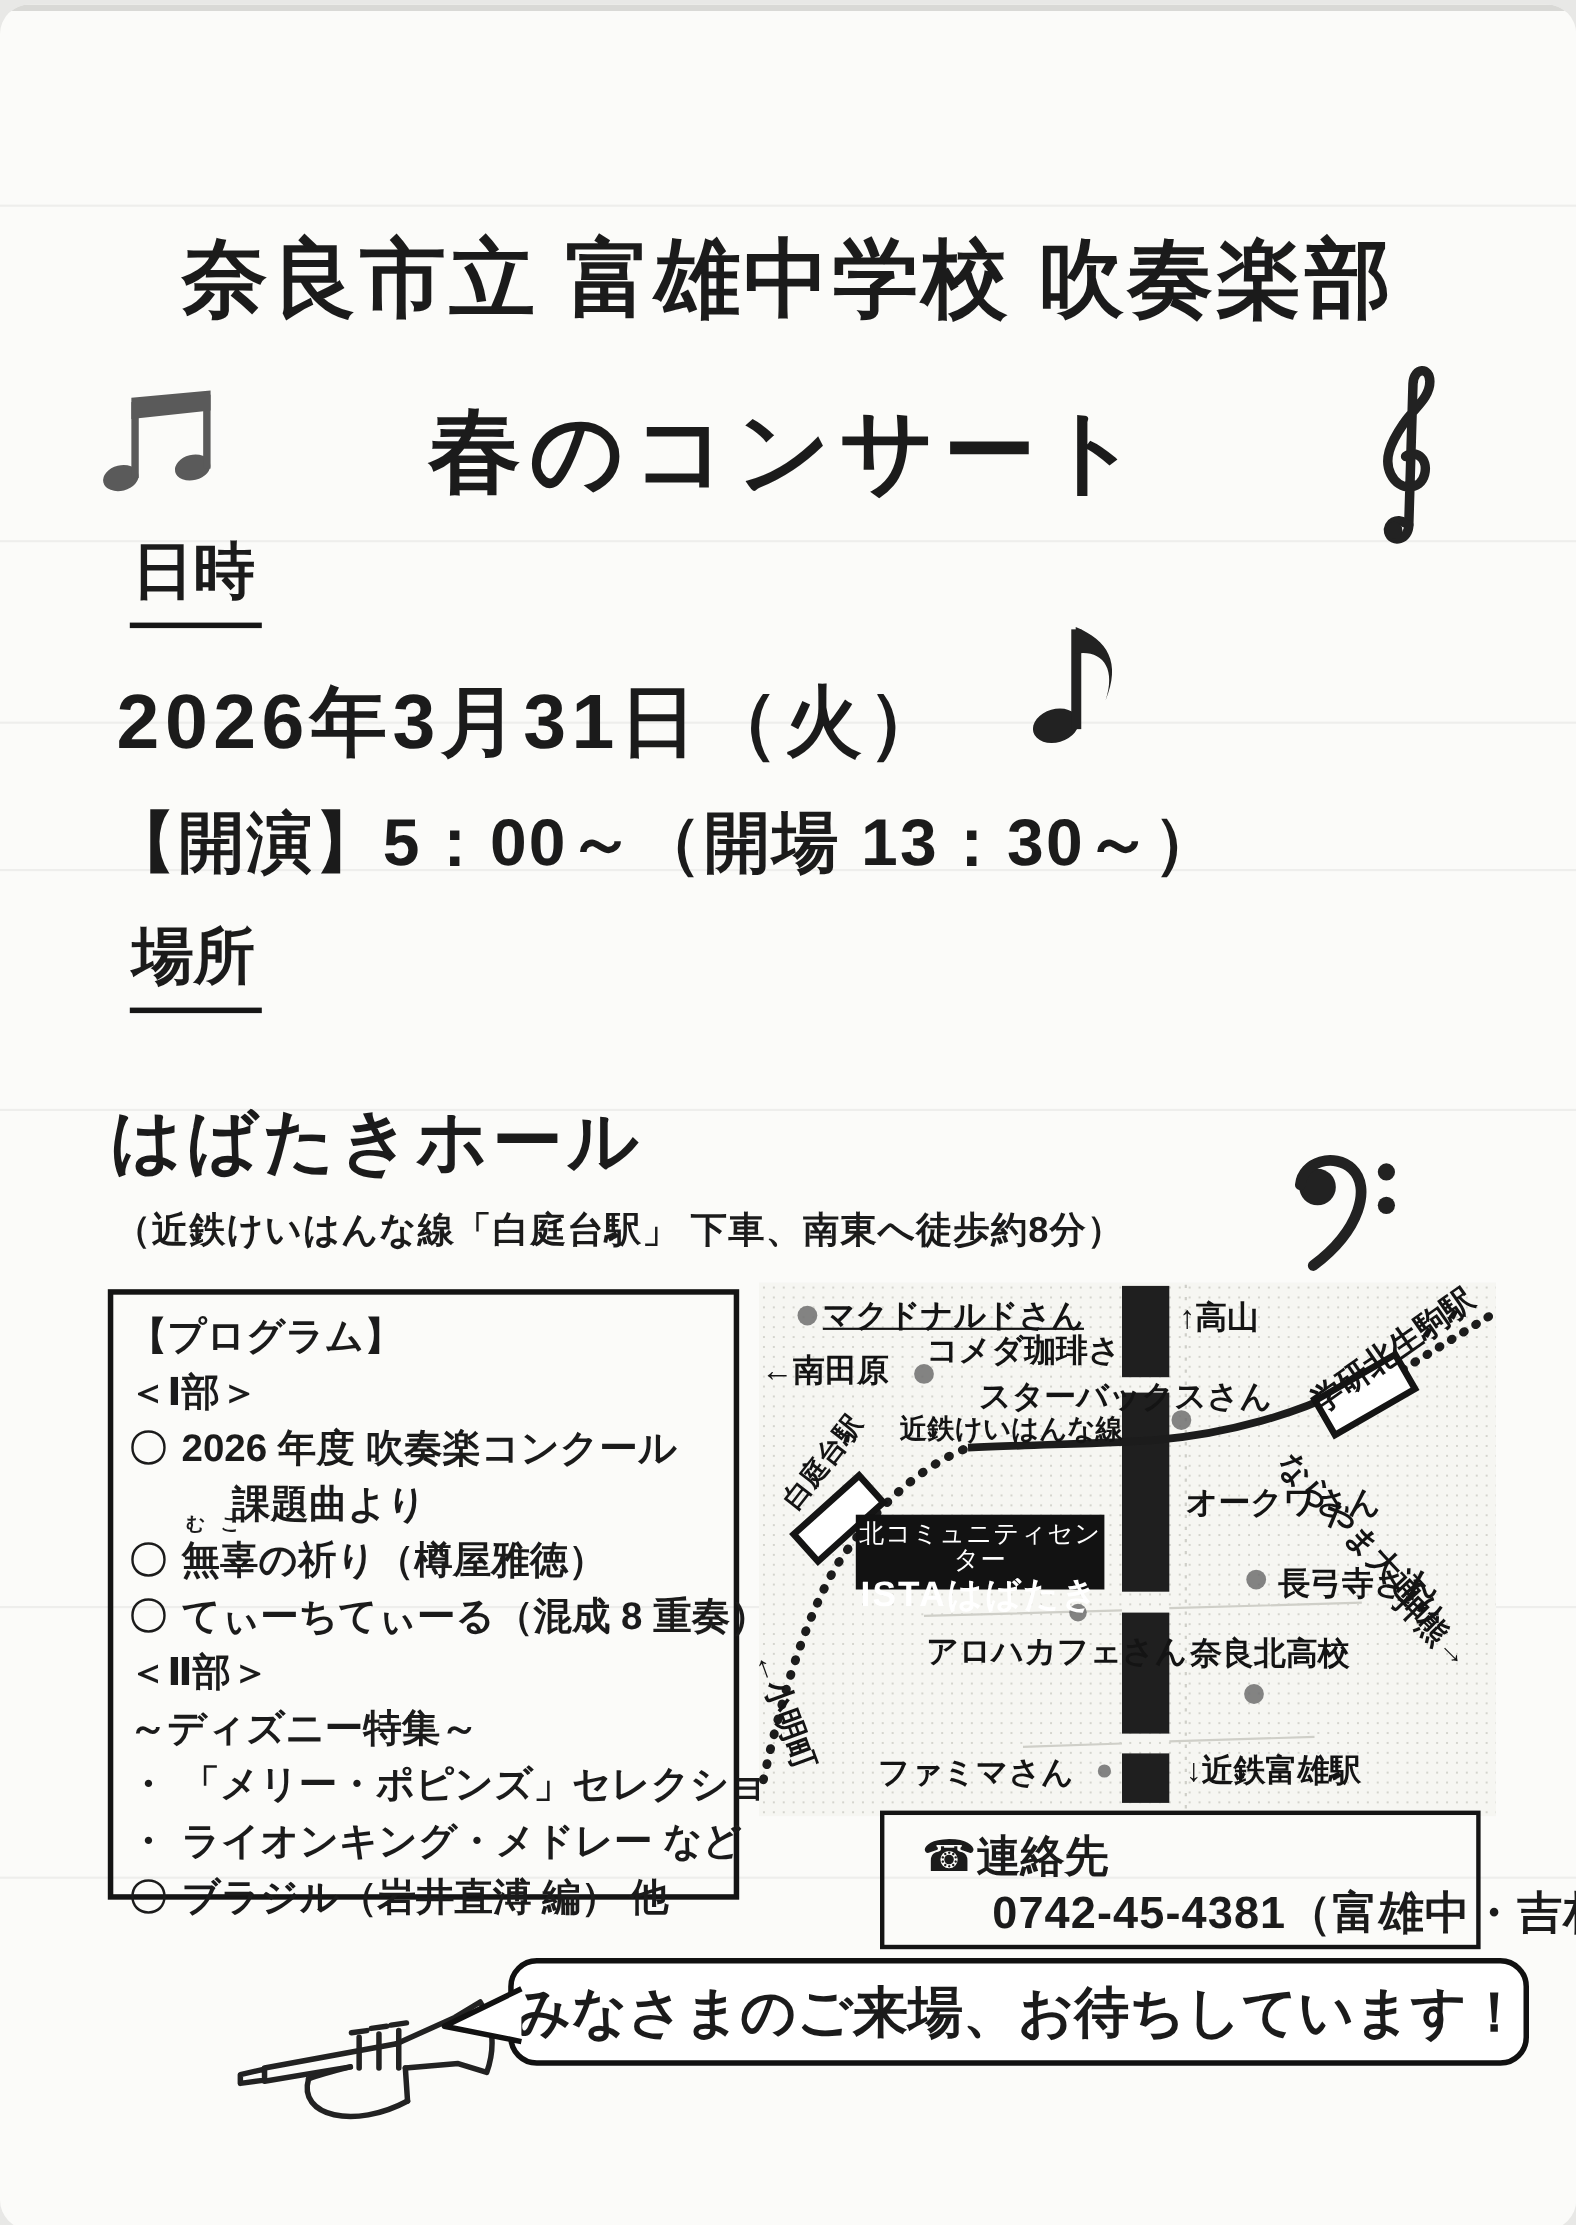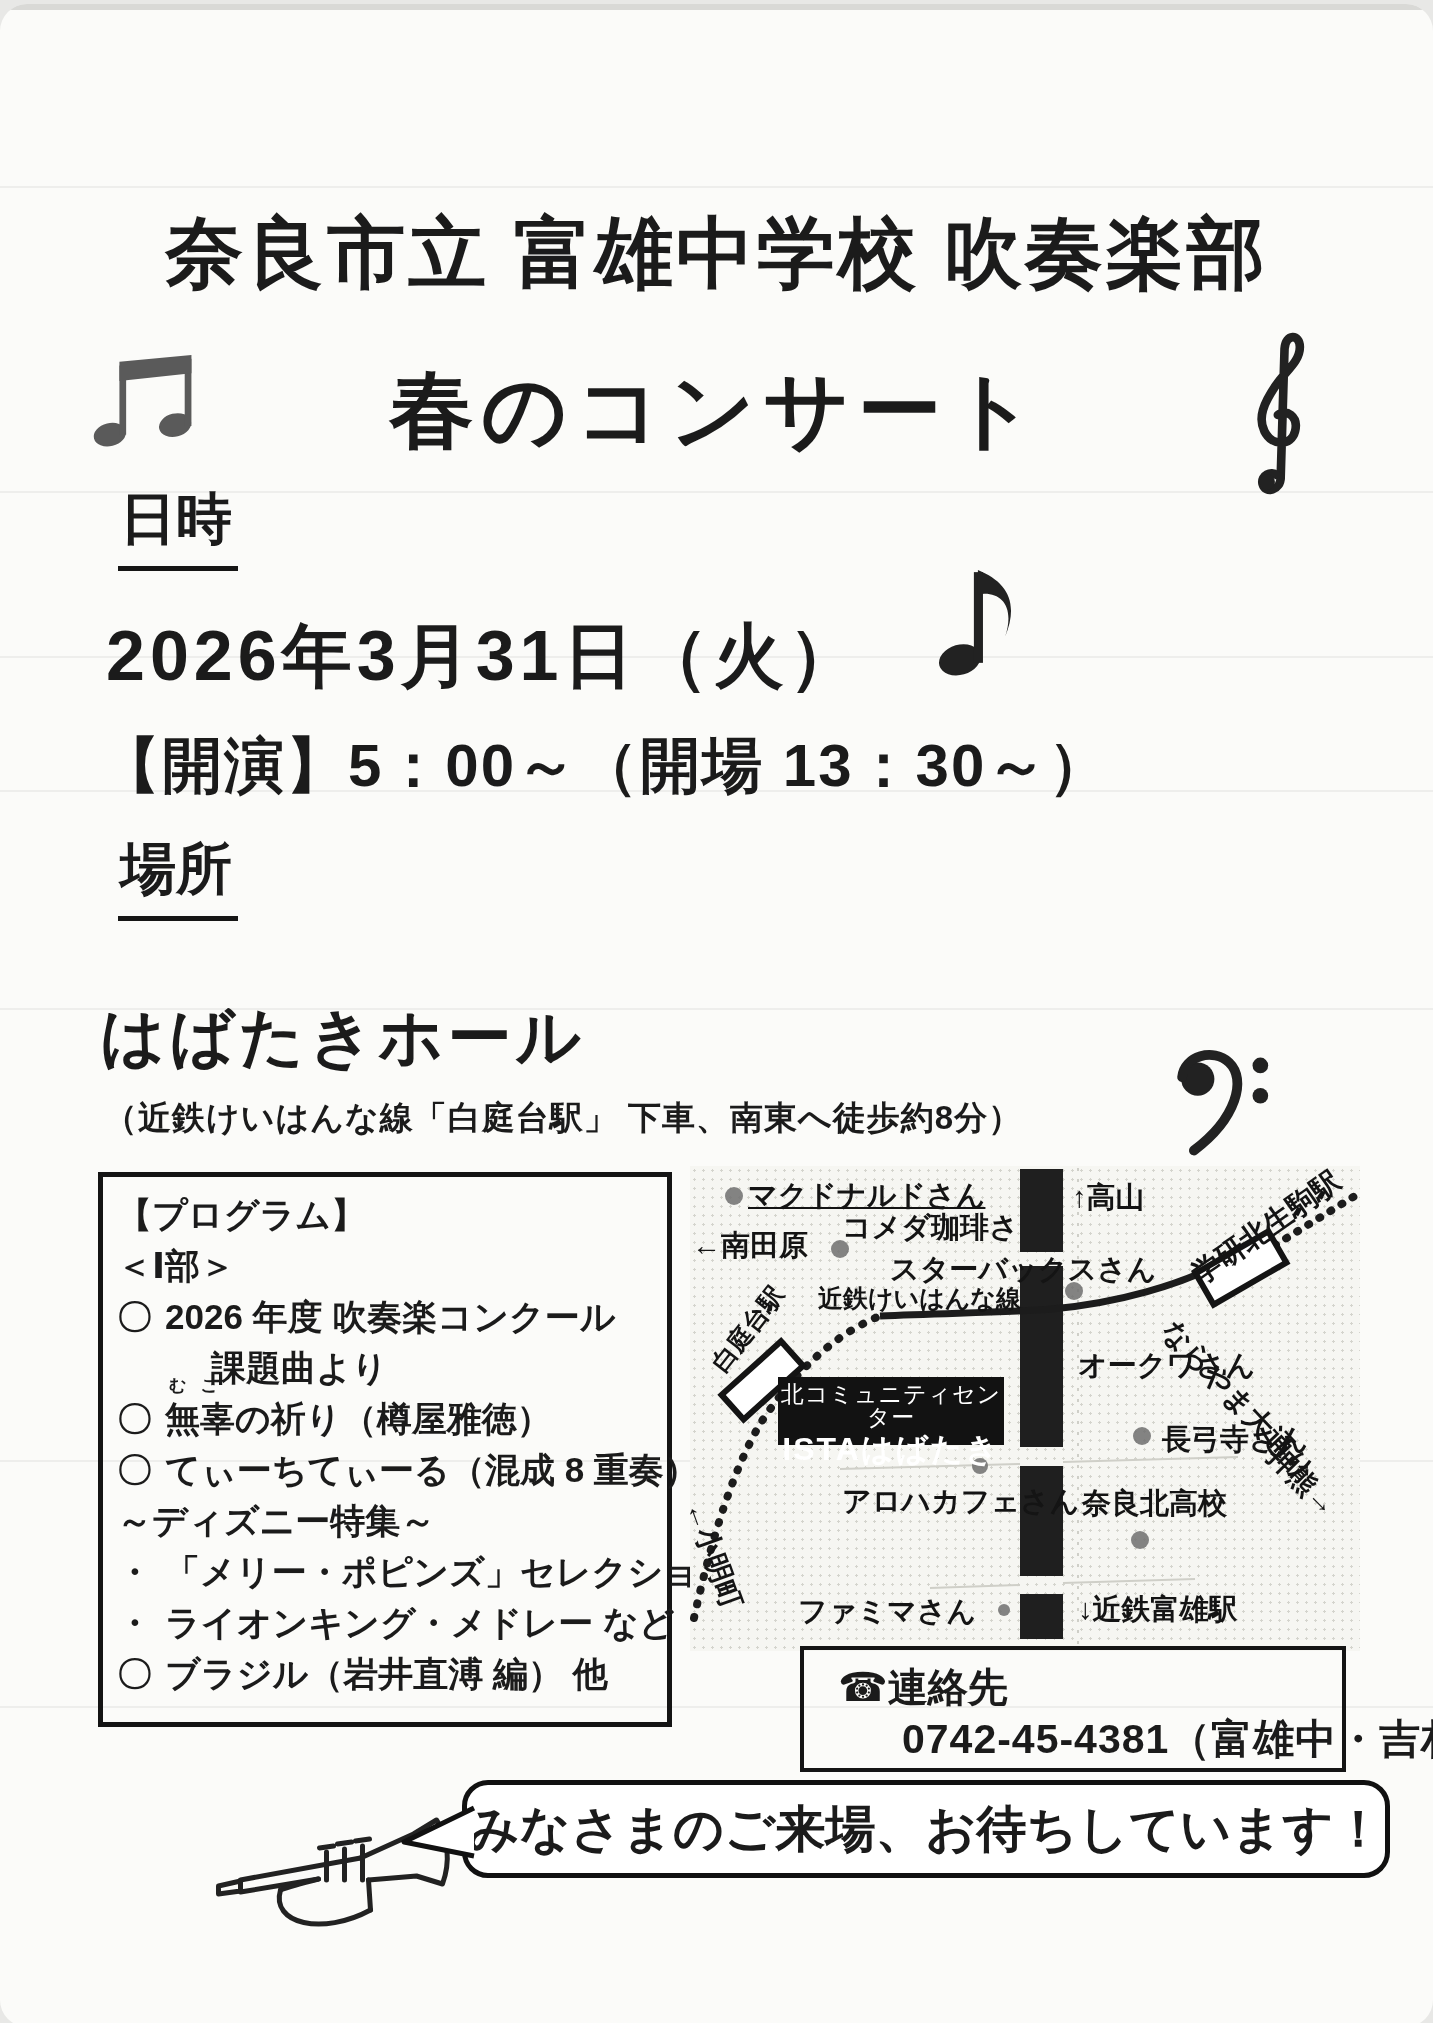--- a/index.html
+++ b/index.html
@@ -124,20 +124,21 @@
   <div class="abs venue2">はばたきホール</div>
   <div class="abs access">（近鉄けいはんな線「白庭台駅」 下車、南東へ徒歩約8分）</div>
 
   <div class="abs progbox">
     <div class="prog-line no-bullet"><span class="bullet"></span><span>【プログラム】</span></div>
     <div class="prog-line no-bullet"><span class="bullet"></span><span>＜Ⅰ部＞</span></div>
     <div class="prog-line"><span class="bullet">〇</span><span>2026 年度 吹奏楽コンクール</span></div>
     <div class="prog-line indent"><span>課題曲より</span></div>
     <div class="prog-line"><span class="furigana">むこ</span><span class="bullet">〇</span><span>無辜の祈り（樽屋雅徳）</span></div>
     <div class="prog-line"><span class="bullet">〇</span><span>てぃーちてぃーる（混成 8 重奏） 他</span></div>
+    <div class="prog-line no-bullet"><span class="bullet"></span><span>＜Ⅱ部＞</span></div>
     <div class="prog-line no-bullet"><span class="bullet"></span><span>～ディズニー特集～</span></div>
     <div class="prog-line"><span class="bullet">・</span><span>「メリー・ポピンズ」セレクション</span></div>
     <div class="prog-line"><span class="bullet">・</span><span>ライオンキング・メドレー など</span></div>
     <div class="prog-line"><span class="bullet">〇</span><span>ブラジル（岩井直溥 編） 他</span></div>
   </div>
 
   <div class="abs map">
     <svg width="670" height="485" viewBox="0 0 670 485">
 
       <g stroke="#cfcfc8" stroke-width="2">

